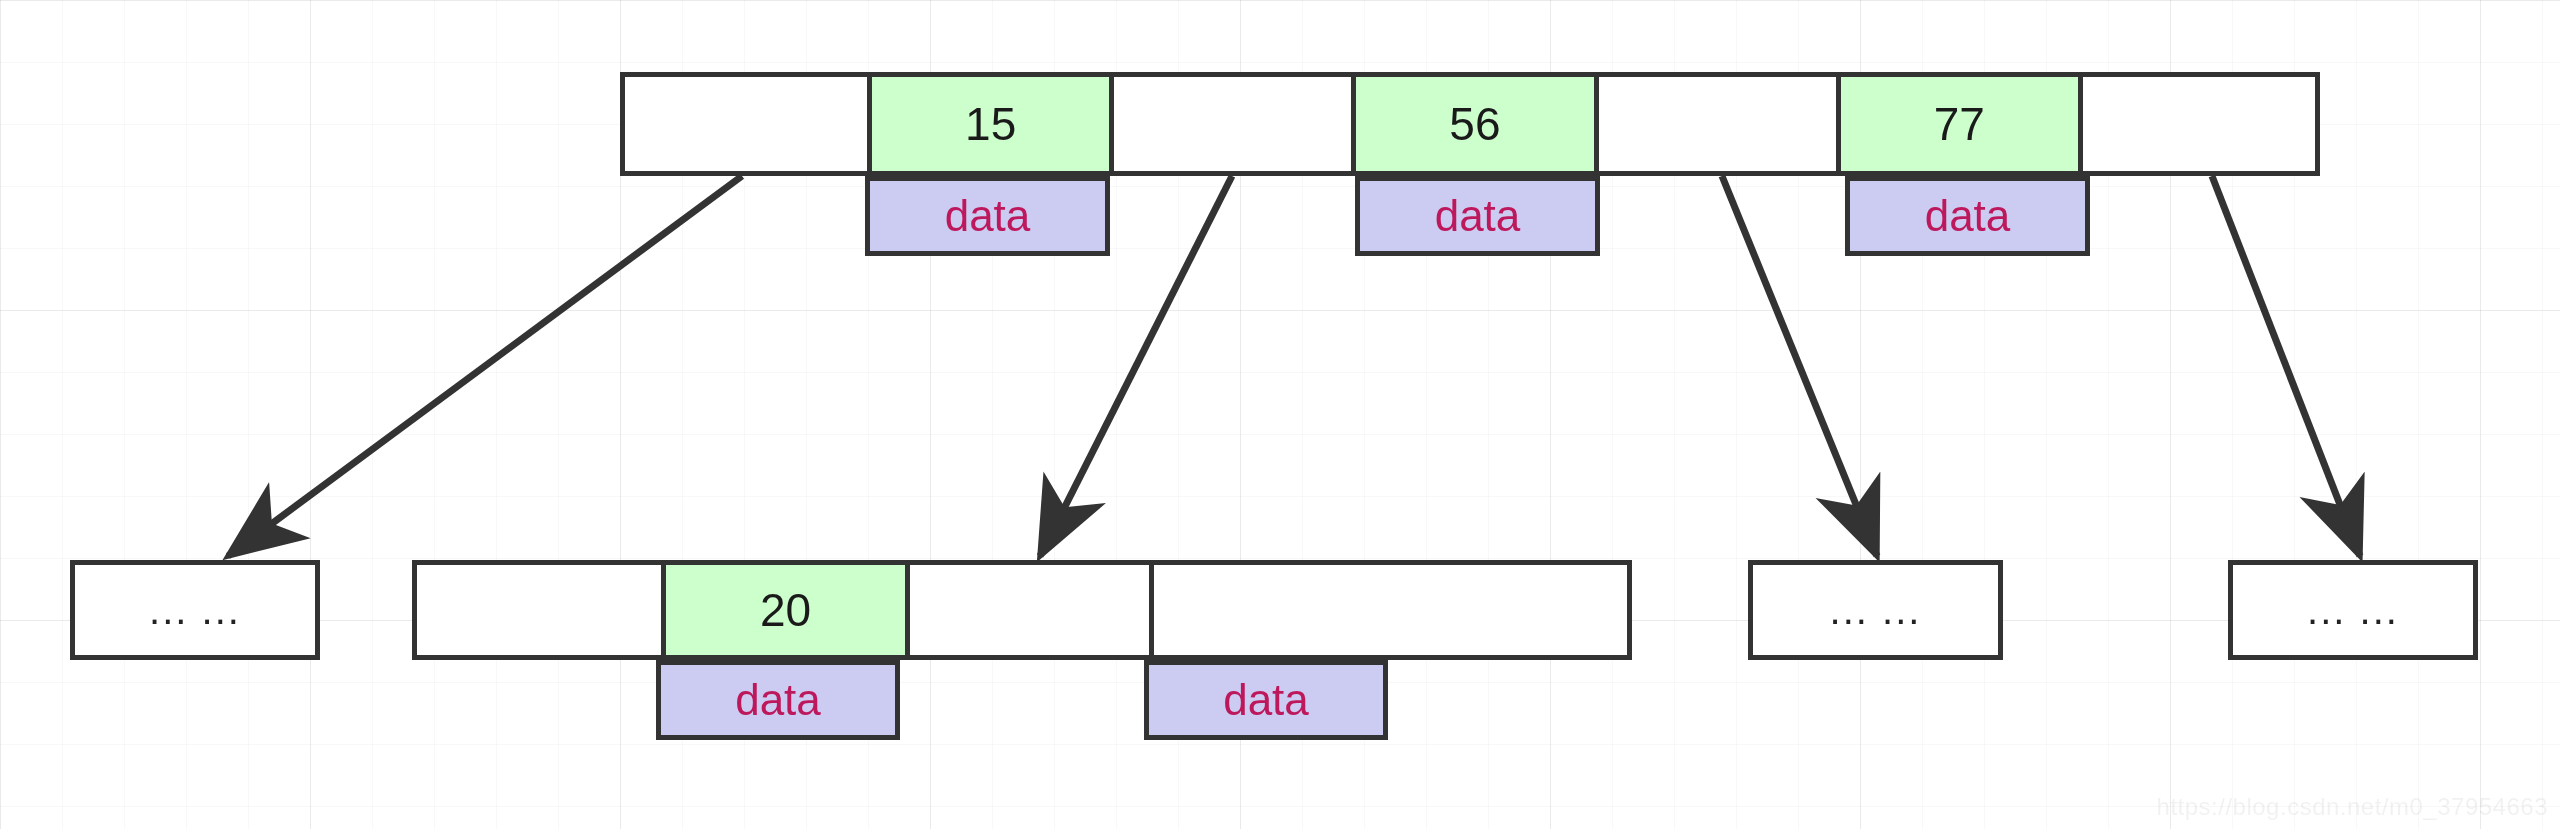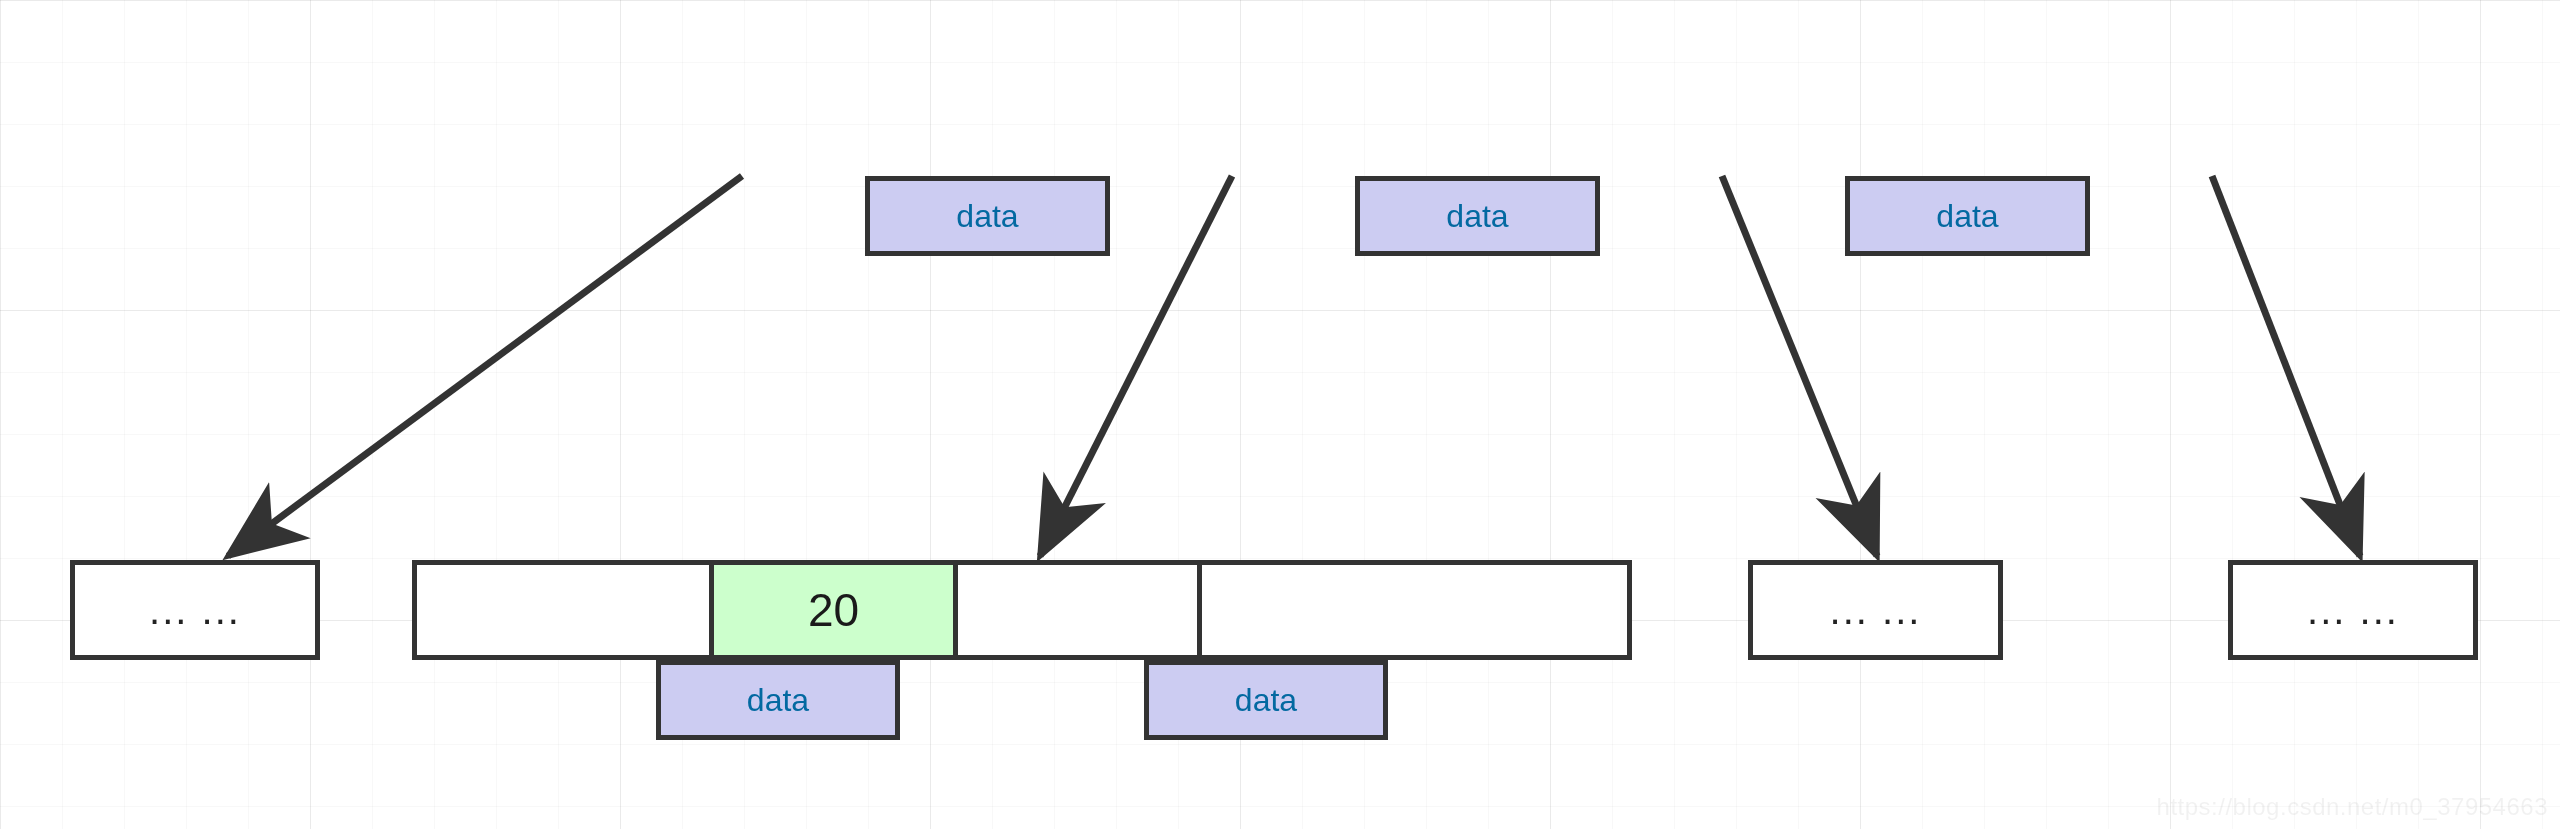--- a/index.html
+++ b/index.html
@@ -67,22 +67,22 @@
 
   
   .data-box {
     position: absolute;
     box-sizing: border-box;
     border: 5px solid #333333;
     background: #ccccf2;
     display: flex;
     align-items: center;
     justify-content: center;
-    font-size: 32px;
-    color: #0369a1;
+    font-size: 44px;
+    color: #be185d;
     z-index: 4;
   }
 
   
   #watermark {
     position: absolute;
     right: 12px;
     bottom: 8px;
     font-size: 24px;
     color: rgba(0,0,0,0.055);
@@ -106,30 +106,39 @@
 
     <line x1="742" y1="176" x2="228" y2="556" stroke="#333333" stroke-width="7" marker-end="url(#ah)"></line>
 
     <line x1="1232" y1="176" x2="1040" y2="556" stroke="#333333" stroke-width="7" marker-end="url(#ah)"></line>
 
     <line x1="1722" y1="176" x2="1877" y2="556" stroke="#333333" stroke-width="7" marker-end="url(#ah)"></line>
 
     <line x1="2212" y1="176" x2="2360" y2="556" stroke="#333333" stroke-width="7" marker-end="url(#ah)"></line>
   </svg>
 
+  <div class="node" style="left:620px; top:72px; width:1700px; height:104px;">
+    <div class="cell" style="width:245px;"></div>
+    <div class="cell key" style="width:245px;">15</div>
+    <div class="cell" style="width:245px;"></div>
+    <div class="cell key" style="width:245px;">56</div>
+    <div class="cell" style="width:245px;"></div>
+    <div class="cell key" style="width:245px;">77</div>
+    <div class="cell" style="width:240px;"></div>
+  </div>
 
   <div class="data-box" style="left:865px; top:176px; width:245px; height:80px;">data</div>
   <div class="data-box" style="left:1355px; top:176px; width:245px; height:80px;">data</div>
   <div class="data-box" style="left:1845px; top:176px; width:245px; height:80px;">data</div>
 
   <div class="node" style="left:70px; top:560px; width:250px; height:100px;">
     <div class="cell ellipsis" style="width:100%;">... ...</div>
   </div>
 
-  <div class="node" style="left:412px; top:560px; width:1220px; height:100px;padding-left:48px;">
+  <div class="node" style="left:412px; top:560px; width:1220px; height:100px;">
     <div class="cell" style="width:244px;"></div>
     <div class="cell key" style="width:244px;">20</div>
     <div class="cell" style="width:244px;"></div>
     <div class="cell" style="width:244px;"></div>
   </div>
 
   <div class="data-box" style="left:656px; top:660px; width:244px; height:80px;">data</div>
   <div class="data-box" style="left:1144px; top:660px; width:244px; height:80px;">data</div>
 
   <div class="node" style="left:1748px; top:560px; width:255px; height:100px;">

